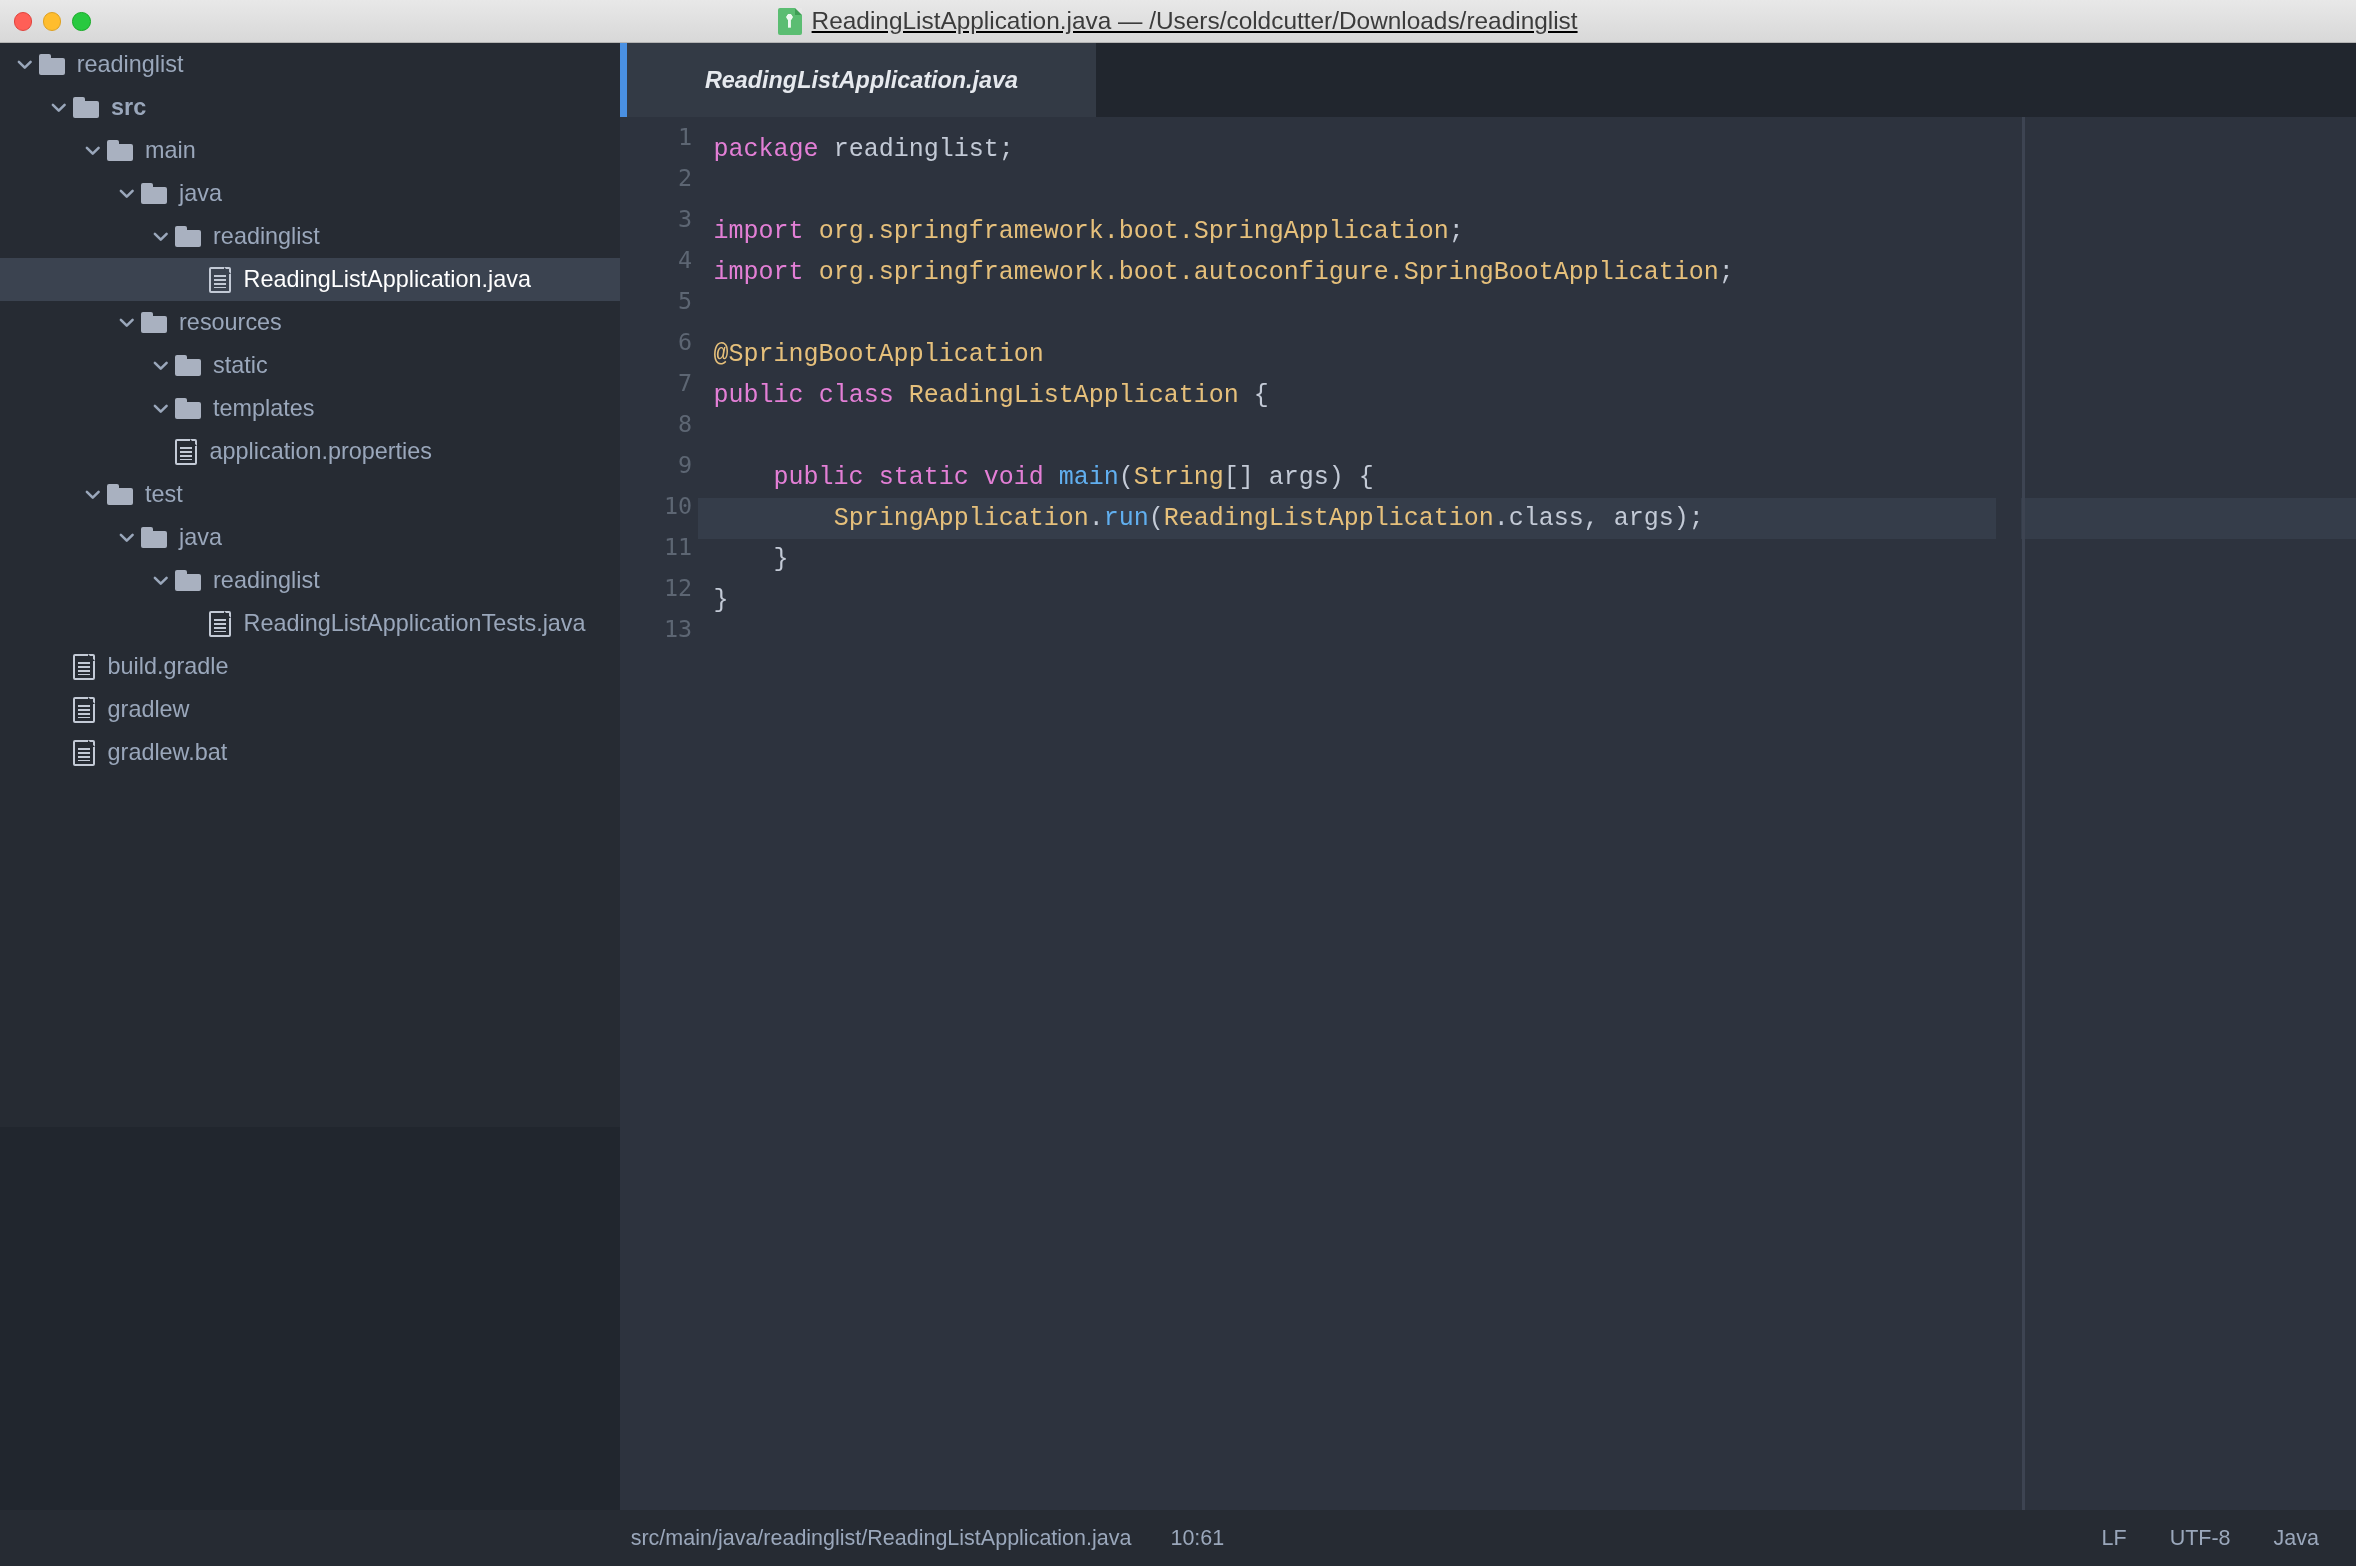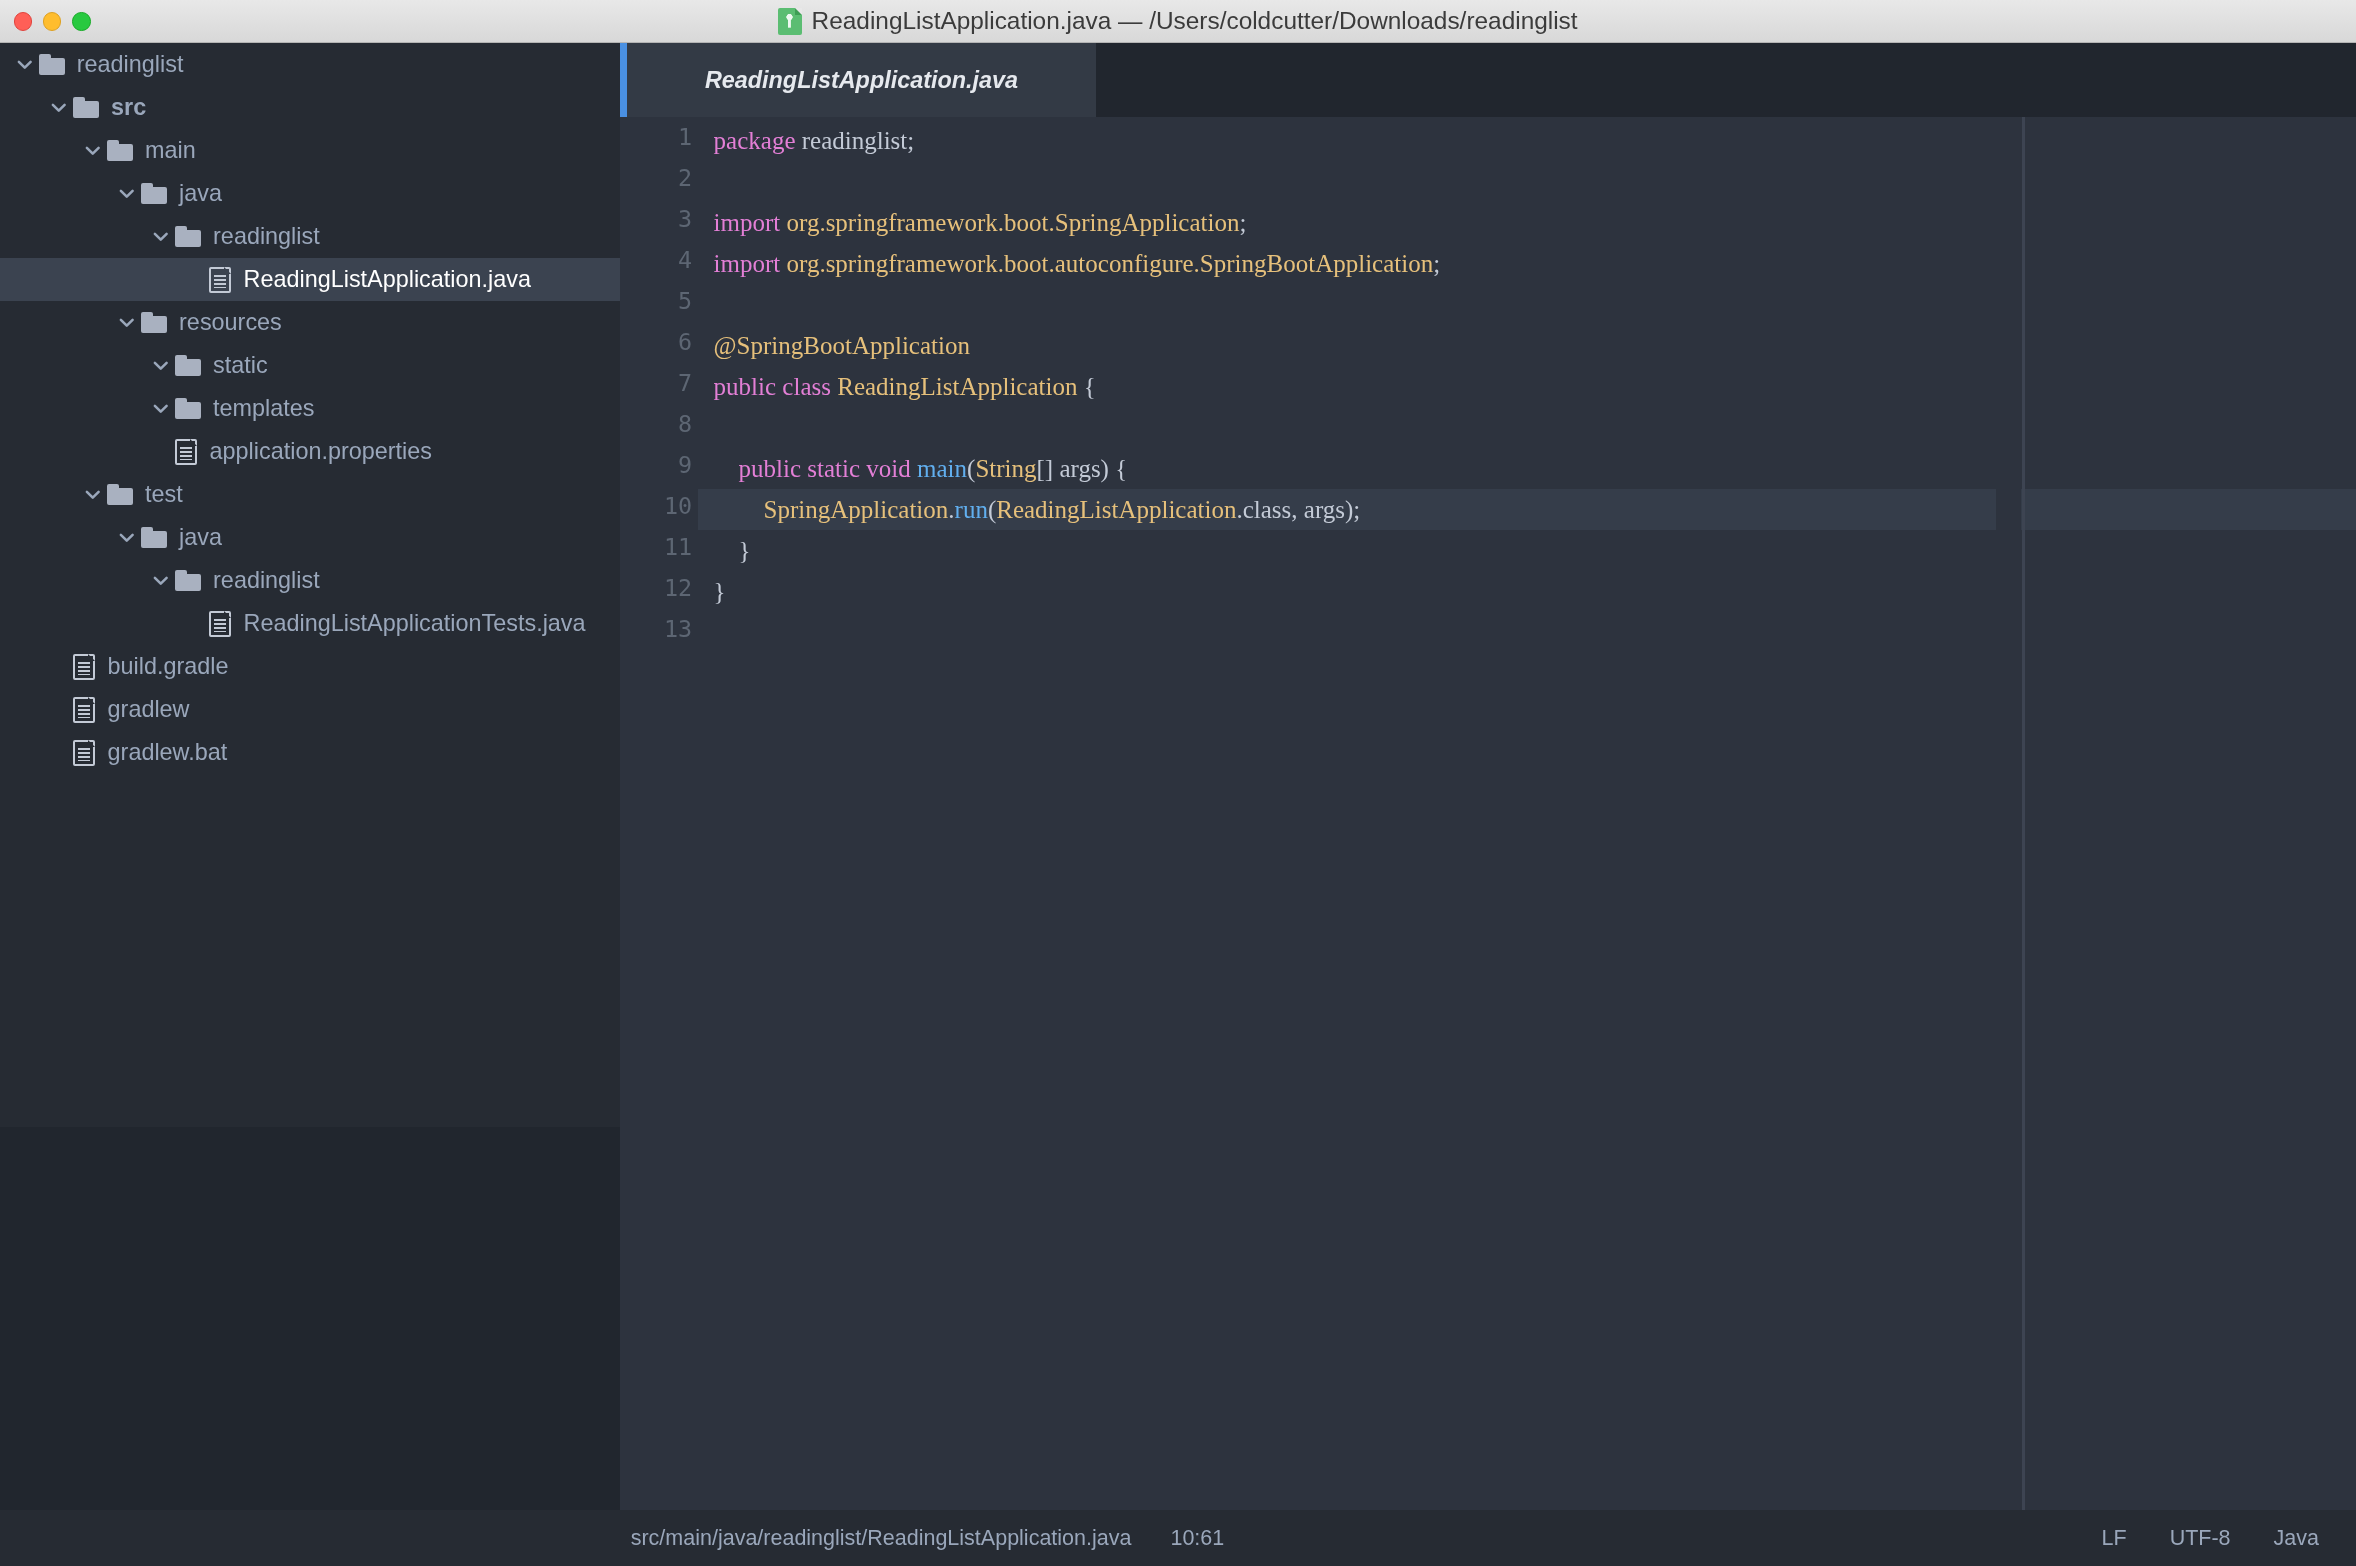--- a/index.html
+++ b/index.html
@@ -8,21 +8,21 @@
     background:#21262e;
     font-family:"Liberation Sans", sans-serif;
     overflow:hidden;
   }
 
   
   #titlebar{
     position:absolute; left:0; top:0; width:2356px; height:43px;
     background:linear-gradient(to bottom,#e8e8e8 0%,#d8d8d8 100%);
     border-bottom:1px solid #b4b4b4;
-    display:flex; align-items:center; justify-content:center;
+    display:flex; align-items:center; justify-content:center;text-decoration:underline;
   }
   #traffic{ position:absolute; left:13.7px; top:0; height:43px; display:flex; align-items:center; gap:10.7px; }
   .light{ width:18.5px; height:18.5px; border-radius:50%; display:block; }
   .light.red{ background:#ff5f57; border:1px solid #e0443e; }
   .light.yellow{ background:#ffbd2e; border:1px solid #dea123; }
   .light.green{ background:#28c940; border:1px solid #1aab29; }
   #title-wrap{ display:flex; align-items:center; gap:9.8px; }
   #title-icon{
     width:23.4px; height:27px; background:#5bbd72; border-radius:2px;
     position:relative; display:block; flex:none;
@@ -111,22 +111,22 @@
   }
   #gutter{
     position:absolute; left:0; top:0; width:78px; height:1393px;
     background:#2d333e; text-align:right;
   }
   #gutter .ln{
     height:41px; line-height:41px; padding-right:5.9px;
     font-family:"DejaVu Sans Mono", monospace; font-size:23.4px; color:#5d6673;
   }
   #code{
-    position:absolute; left:78px; top:3px; right:0; height:1393px;
-    font-family:Liberation Serif, serif; font-size:25px;
+    position:absolute; left:78px; top:12px; right:0; height:1393px;
+    font-family:Liberation Mono, monospace; font-size:25px;
   }
   #code .cl{ height:41px; line-height:41px; padding-left:15.6px; white-space:pre; }
   #code .cl.current{ background:#353d4a; }
   .kw{ color:#e37fd6; }
   .id{ color:#e6c07b; }
   .fn{ color:#61afef; }
   .pl{ color:#c3cad6; }
   .an{ color:#e6c07b; }
 
   #scroll-divider{

